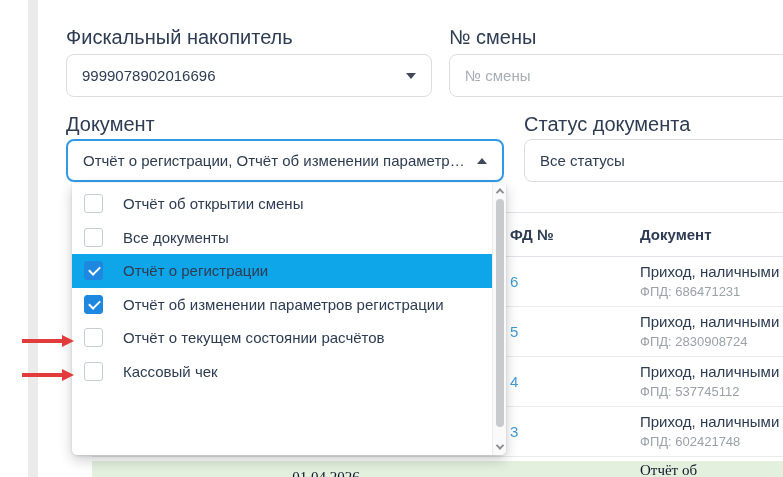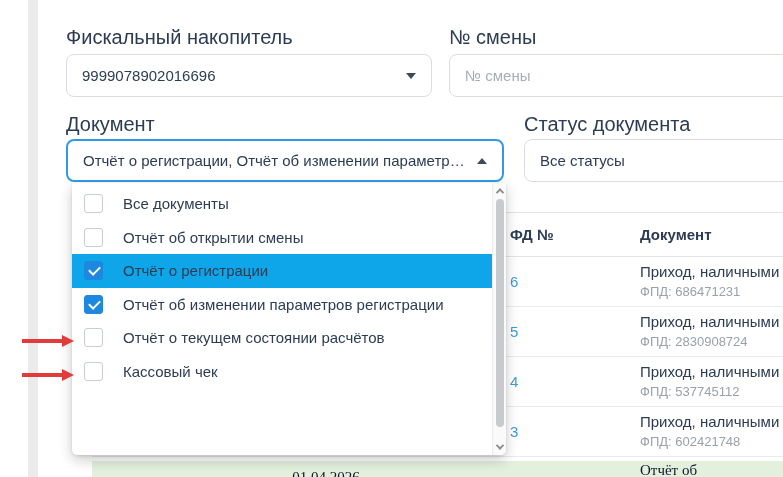--- a/index.html
+++ b/index.html
@@ -163,25 +163,25 @@
       <span class="cell-text">01.04.2026</span>
     </div>
   <div class="c-fd"></div>
   <div class="c-doc"><span class="cell-text">Отчёт об</span></div>
 </div>
 
 <div class="dd-panel">
   <div class="dd-list" id="dd-list">
       <div class="dd-item">
         <span class="cb"></span>
+        <span class="dd-label">Отчёт об открытии смены</span>
+      </div>
+      <div class="dd-item">
+        <span class="cb"></span>
         <span class="dd-label">Все документы</span>
-      </div>
-      <div class="dd-item">
-        <span class="cb"></span>
-        <span class="dd-label">Отчёт об открытии смены</span>
       </div>
       <div class="dd-item hl">
         <span class="cb on"></span>
         <span class="dd-label">Отчёт о регистрации</span>
       </div>
       <div class="dd-item">
         <span class="cb on"></span>
         <span class="dd-label">Отчёт об изменении параметров регистрации</span>
       </div>
       <div class="dd-item">

